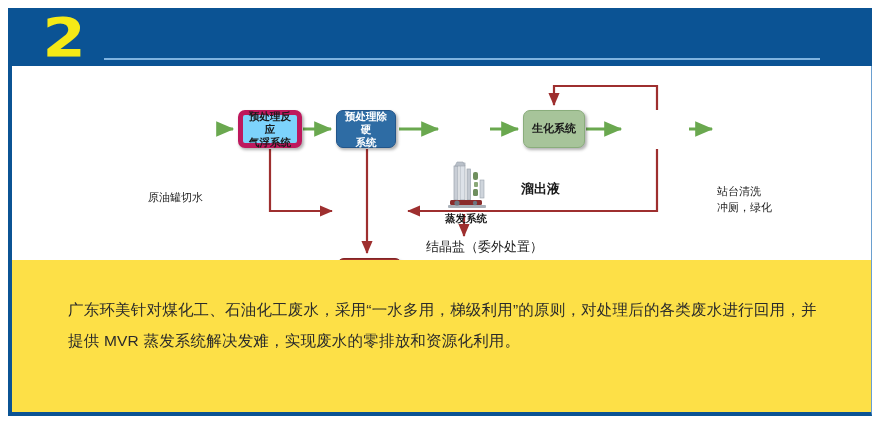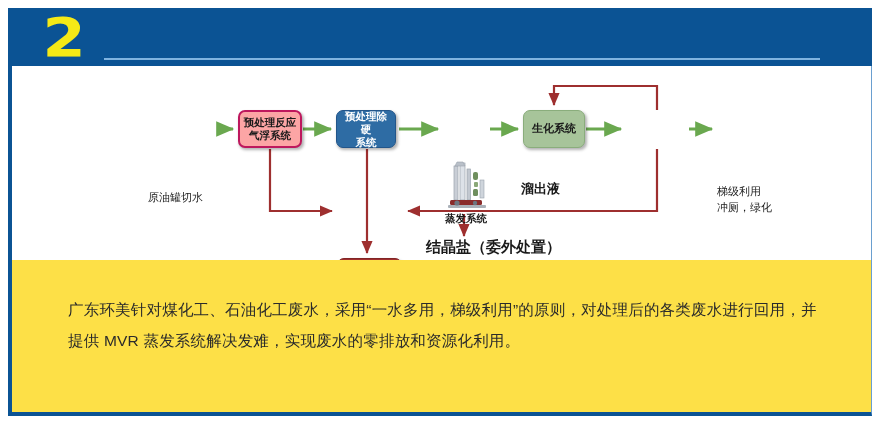--- a/index.html
+++ b/index.html
@@ -121,22 +121,22 @@
     justify-content: center;
     text-align: center;
     font-size: 10.5px;
     font-weight: bold;
     line-height: 13px;
     padding: 2px 3px;
     box-shadow: 1.5px 2px 3px rgba(0,0,0,0.30);
   }
   .node.pretreat-float {
     left: 226px; top: 44px; width: 64px; height: 38px;
-    background: #fca5a5;
-    border: 2px solid #be185d;
+    background: #7dd3fc;
+    border: 5px solid #be185d;
     color: #1a1a1a;
   }
   .node.pretreat-hard {
     left: 324px; top: 44px; width: 60px; height: 38px;
     background: #2e6ca4;
     border: 1px solid #22558a;
     color: #ffffff;
   }
   .node.bio {
     left: 511px; top: 44px; width: 62px; height: 38px;
@@ -164,21 +164,21 @@
   .plain-label {
     position: absolute;
     font-size: 11px;
     color: #1a1a1a;
     line-height: 14px;
     white-space: nowrap;
     font-weight: normal;
   }
   .lbl-inflow  { left: 136px; top: 124px; text-align: center; }
   .lbl-evap    { left: 433px; top: 145px; font-size: 10.5px; font-weight: bold; }
-  .lbl-salt    { left: 414px; top: 174px; font-size: 15px; font-weight: bold; }
+  .lbl-salt    { left: 414px; top: 174px; font-size: 13px; font-weight: normal; }
   .lbl-distill { left: 484px; top: 116px; font-size: 13px; font-weight: bold; margin-left: 25px; }
   .lbl-reuse   { left: 705px; top: 117px; line-height: 16px; white-space: pre-line; }
   .lbl-sludge-out { left: 310px; top: 246px; font-size: 10.5px; font-weight: bold; }
 
   .flow-svg {
     position: absolute;
     left: 0; top: 0;
     width: 860px;
     height: 300px;
     pointer-events: none;
@@ -268,21 +268,21 @@
           <span style="white-space:pre-line">生化系统</span>
         </div>
         <div class="node sludge">
           <span style="white-space:pre-line">污泥脱水系统</span>
         </div>
 
         <div class="plain-label lbl-inflow">原油罐切水</div>
         <div class="plain-label lbl-distill">溜出液</div>
         <div class="plain-label lbl-evap">蒸发系统</div>
         <div class="plain-label lbl-salt">结晶盐（委外处置）</div>
-        <div class="plain-label lbl-reuse">梯级利用
+        <div class="plain-label lbl-reuse">站台清洗
 冲厕，绿化</div>
         <div class="plain-label lbl-sludge-out">污泥（委外处置）</div>
       </div>
     </div>
 
     <div class="text-panel">
       <div class="body-text">广东环美针对煤化工、石油化工废水，采用“一水多用，梯级利用”的原则，对处理后的各类废水进行回用，并提供 MVR 蒸发系统解决发难，实现废水的零排放和资源化利用。</div>
     </div>
   </div>
 </div>

